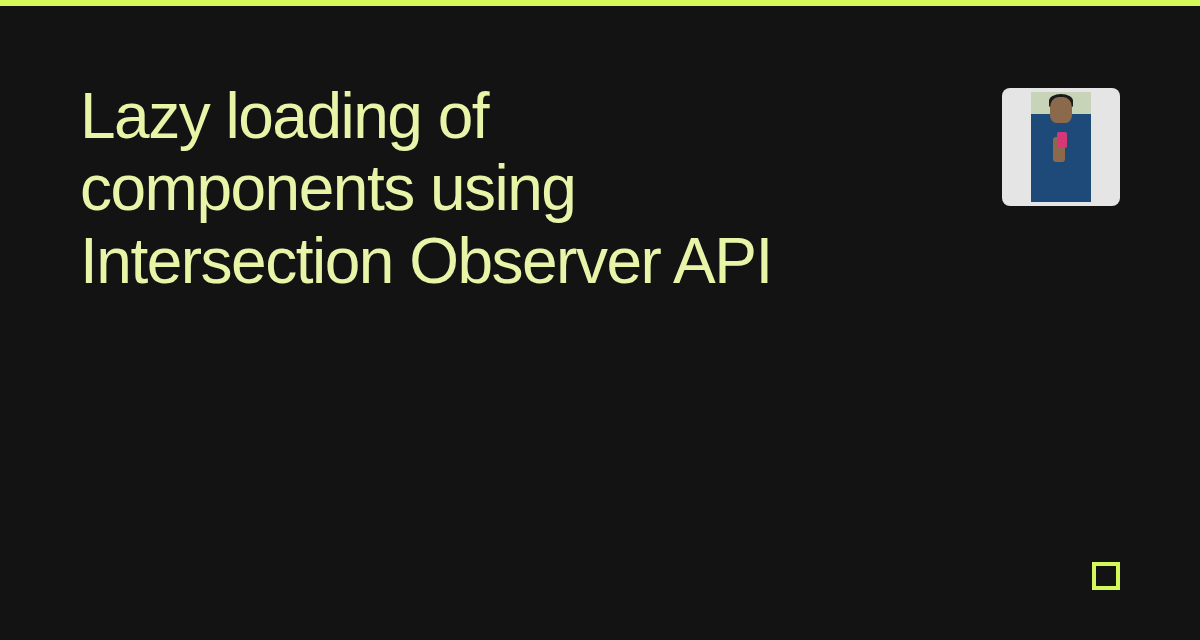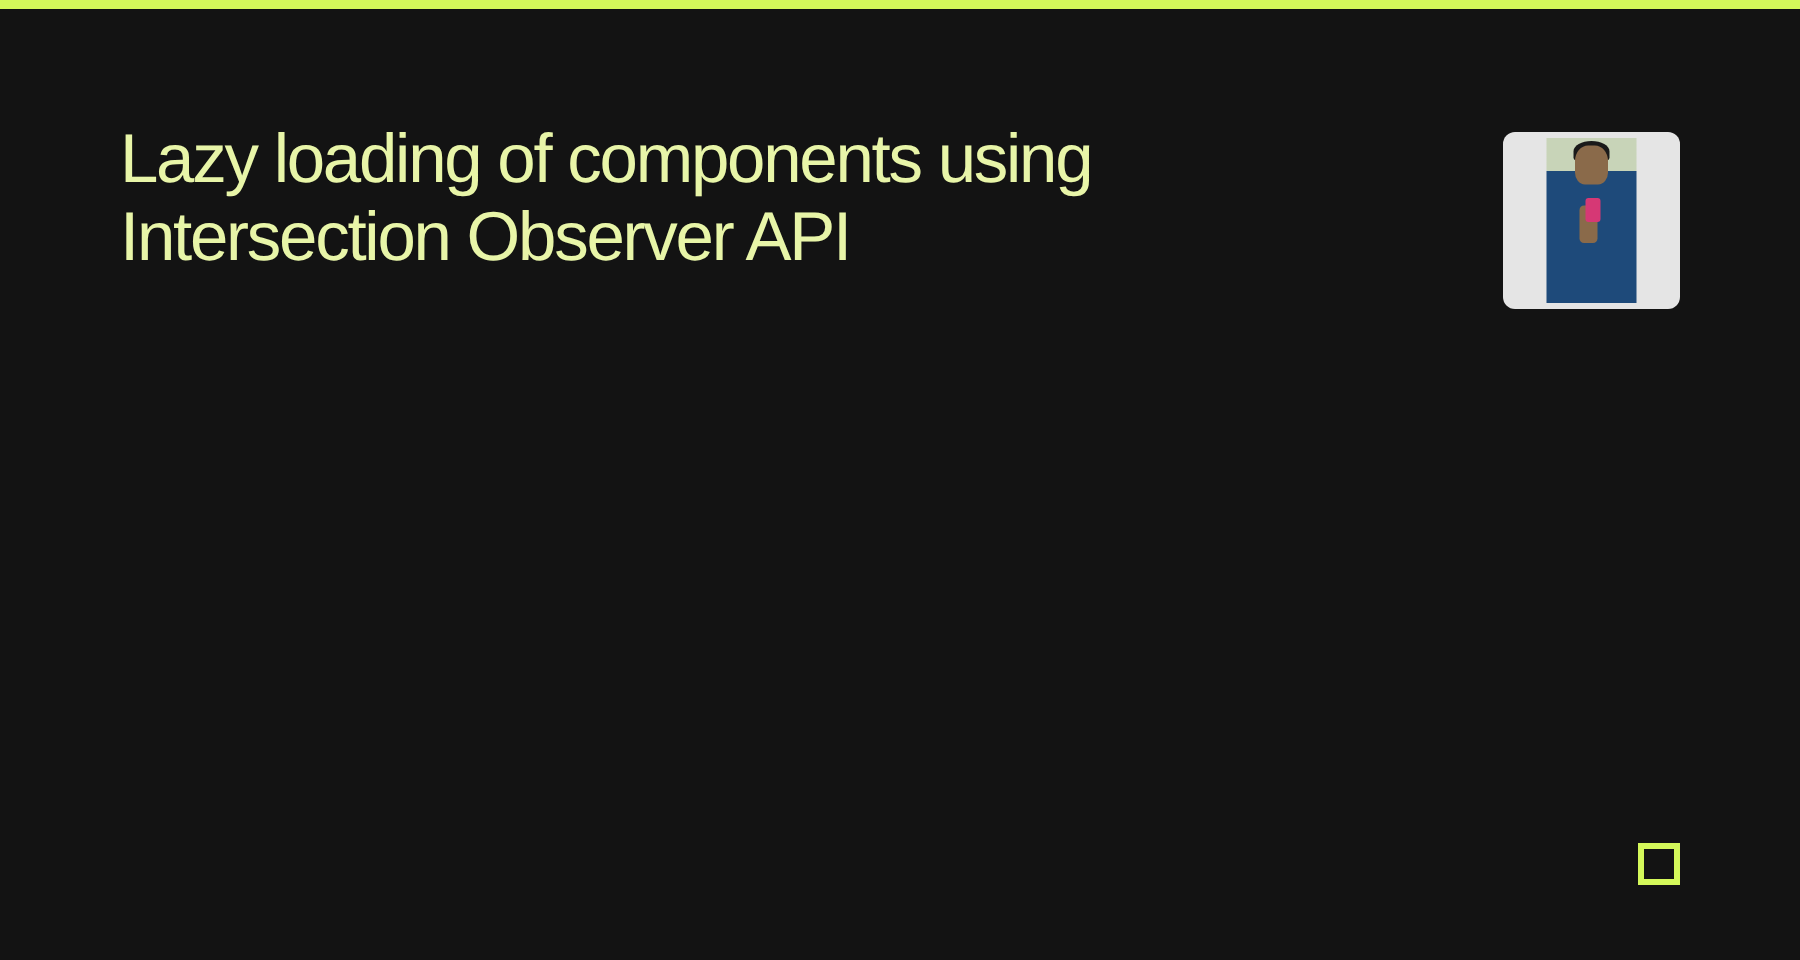--- a/index.html
+++ b/index.html
@@ -28,21 +28,21 @@
     
     .content {
       position: absolute;
       top: 80px;
       left: 80px;
       right: 80px;
     }
     
     .title {
       color: #e8f5a8;
-      font-size: 46px;
+      font-size: 64px;
       font-weight: 500;
       line-height: 1.13;
       letter-spacing: -1.5px;
       max-width: 720px;
     }
     
     .avatar-container {
       position: absolute;
       top: 88px;
       right: 80px;

